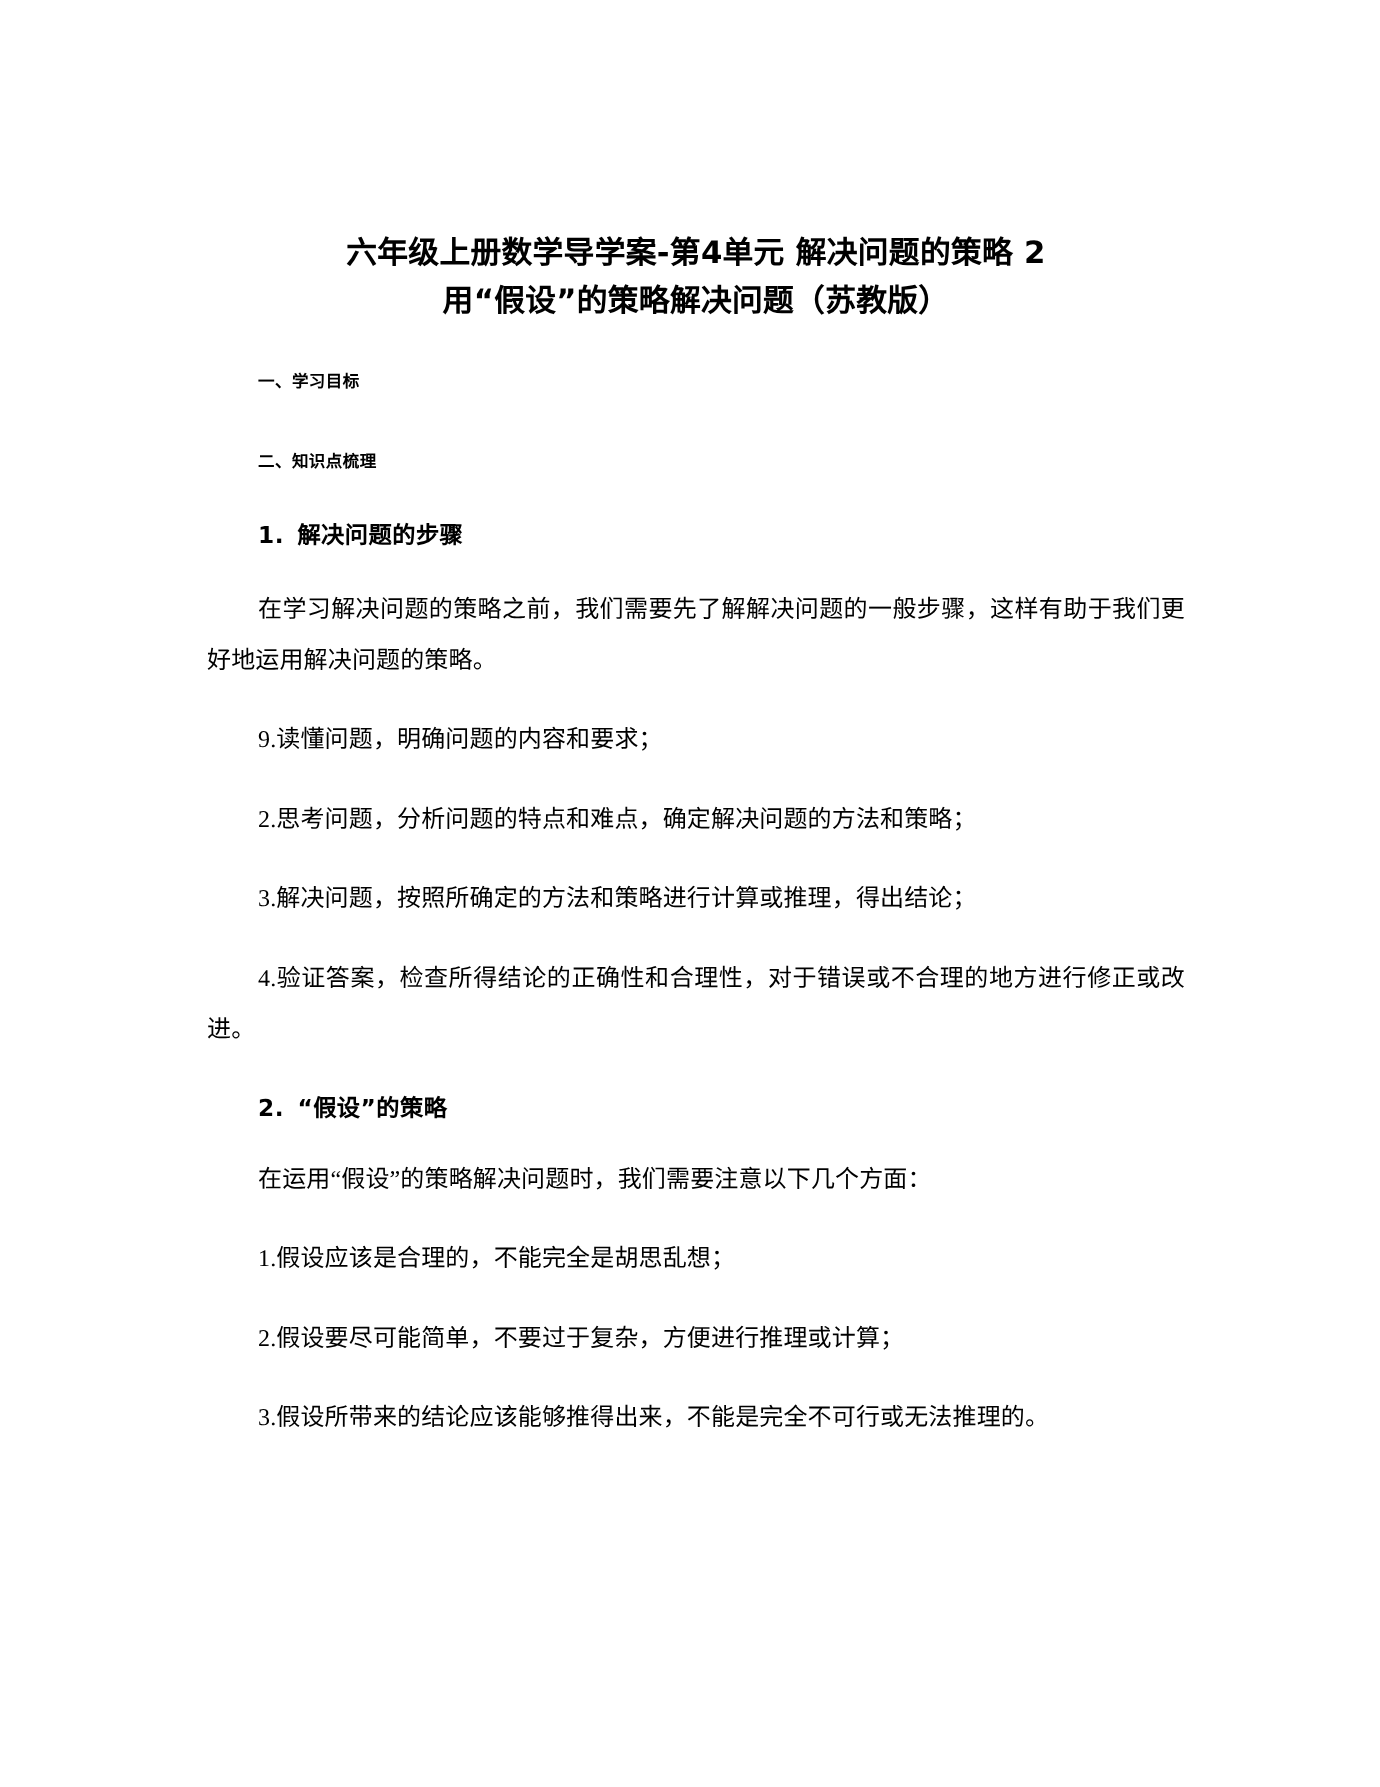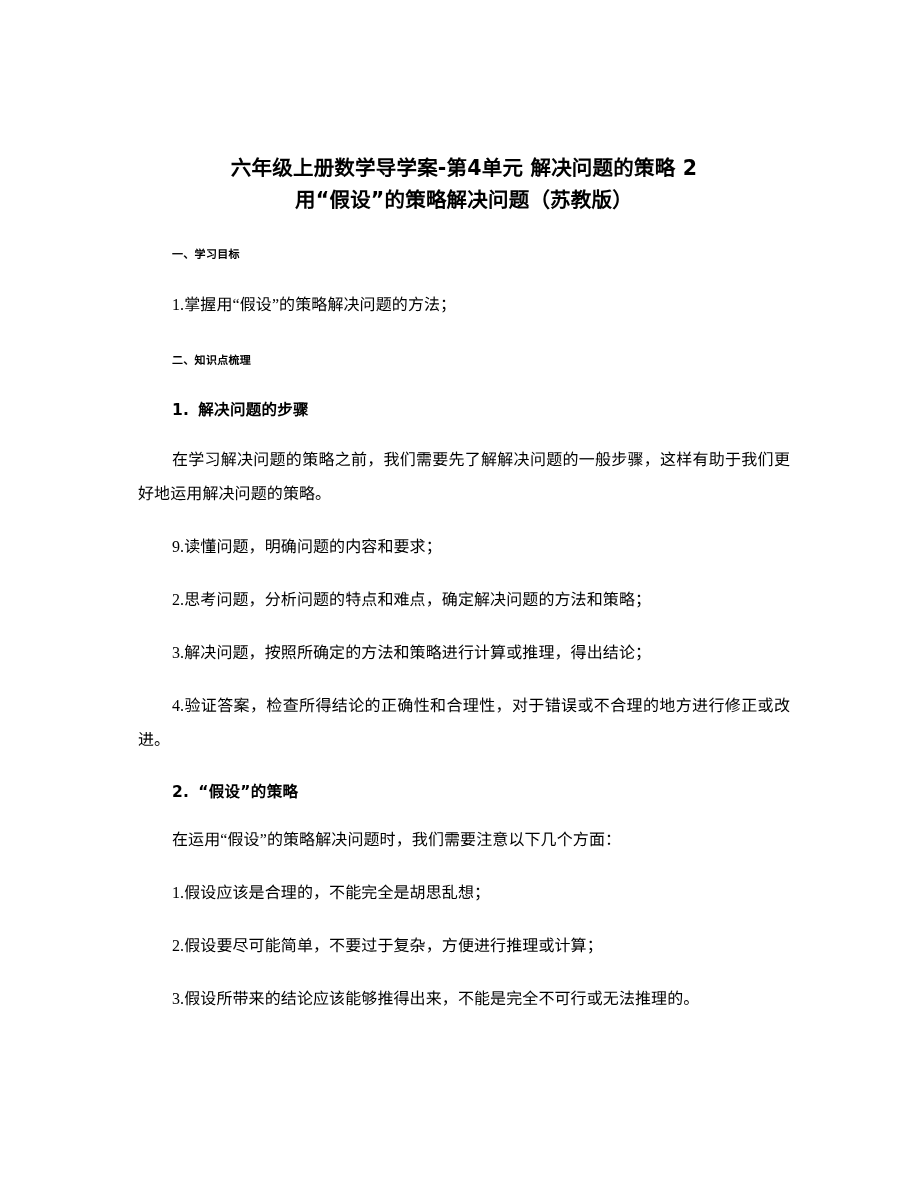--- a/index.html
+++ b/index.html
@@ -105,21 +105,20 @@
 <div class="page">
   <div class="content">
 
     <h1 class="doc-title">
       <span class="title-line">六年级上册数学导学案-第4单元 解决问题的策略 2</span>
       <span class="title-line">用“假设”的策略解决问题（苏教版）</span>
     </h1>
 
     <h2 class="h-section">一、学习目标</h2>
 
-    <p class="item">1.掌握用“假设”的策略解决问题的方法；</p>
 
 
     <h2 class="h-section">二、知识点梳理</h2>
 
     <h3 class="h-sub">
       <span class="num">1.</span><span>解决问题的步骤</span>
     </h3>
 
     <p class="para">在学习解决问题的策略之前，我们需要先了解解决问题的一般步骤，这样有助于我们更好地运用解决问题的策略。</p>
 

